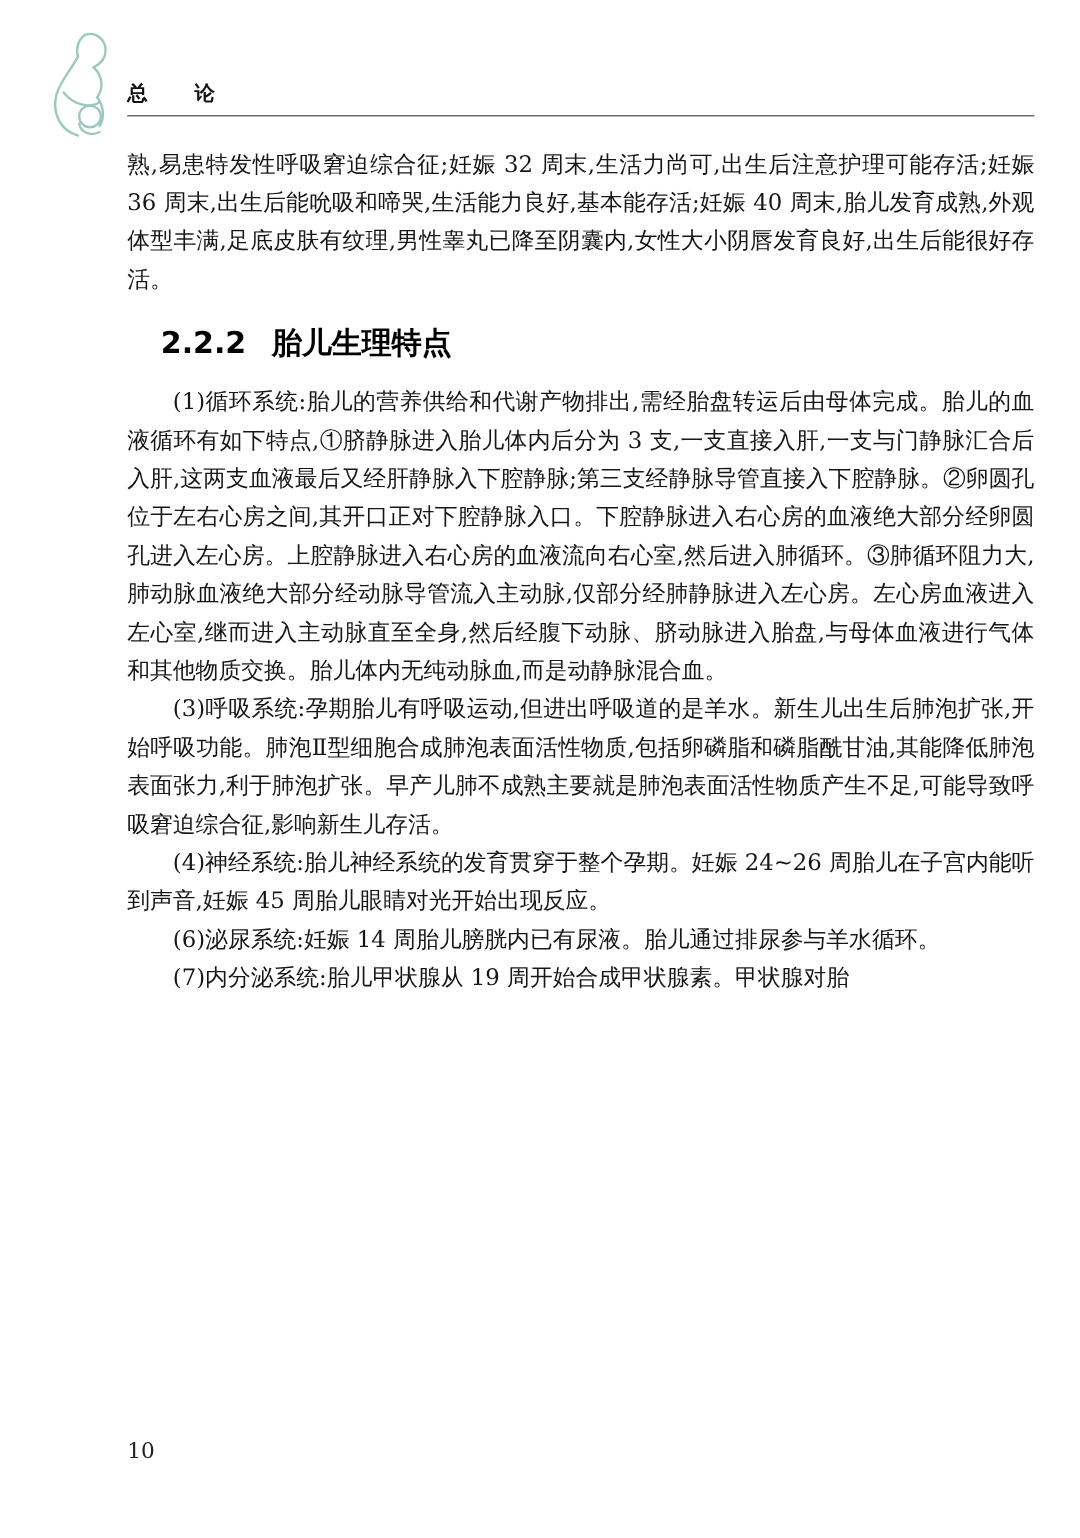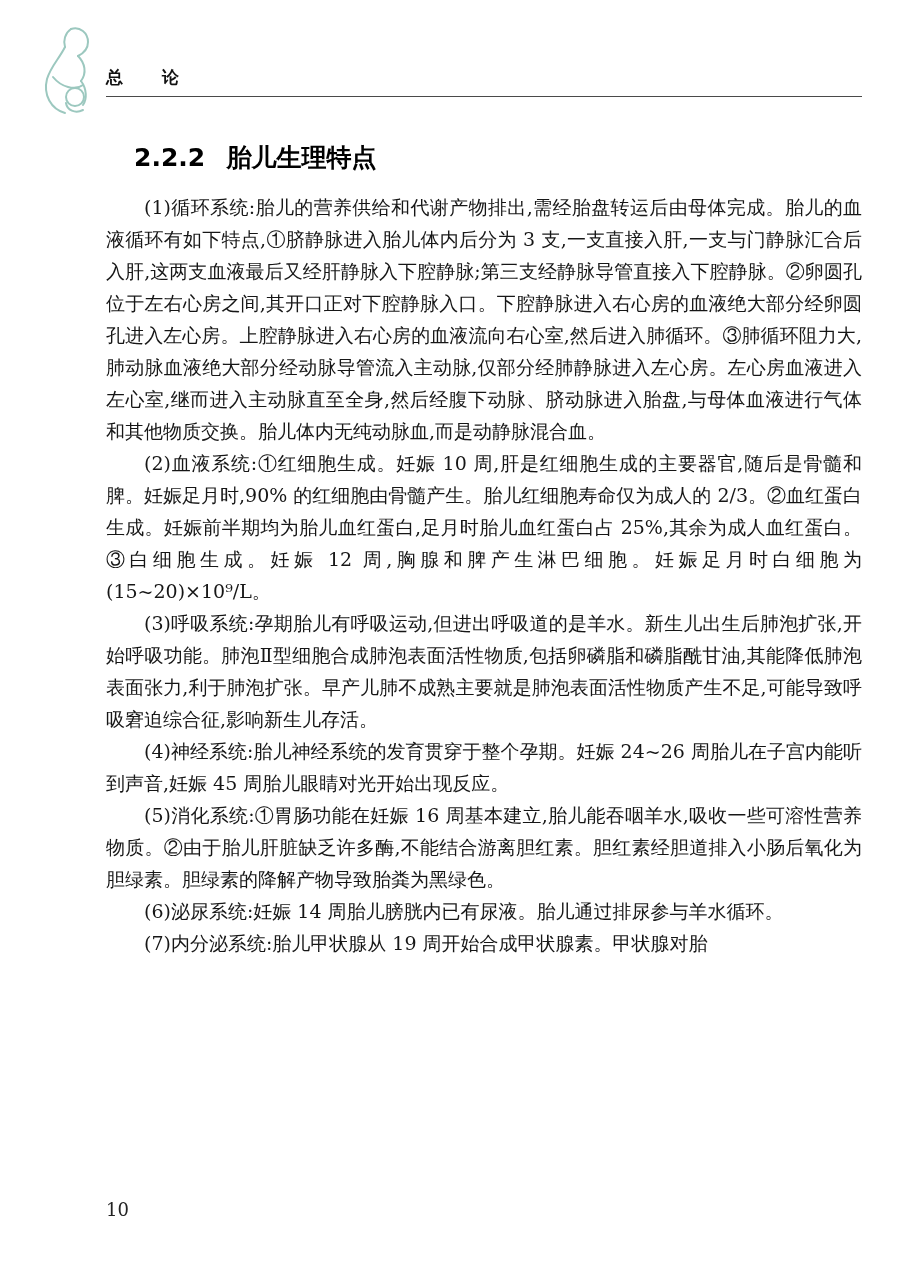--- a/index.html
+++ b/index.html
@@ -74,27 +74,26 @@
         <circle cx="45" cy="73" r="9"></circle>
         <path d="M36 79 C37 86 45 90 53 86"></path>
         <path d="M51 57 C57 65 57 75 53 81"></path>
       </g>
     </svg>
   </div>
   <div class="running-head">总论</div>
   <div class="header-rule"></div>
 
   <div class="content">
+    <p class="para no-indent">熟,易患特发性呼吸窘迫综合征;妊娠 32 周末,生活力尚可,出生后注意护理可能存活;妊娠 36 周末,出生后能吮吸和啼哭,生活能力良好,基本能存活;妊娠 40 周末,胎儿发育成熟,外观体型丰满,足底皮肤有纹理,男性睾丸已降至阴囊内,女性大小阴唇发育良好,出生后能很好存活。</p>
 
     <h2 class="section-heading"><span class="h-num">2.2.2</span><span class="h-title">胎儿生理特点</span></h2>
 
     <p class="para">(1)循环系统:胎儿的营养供给和代谢产物排出,需经胎盘转运后由母体完成。胎儿的血液循环有如下特点,①脐静脉进入胎儿体内后分为 3 支,一支直接入肝,一支与门静脉汇合后入肝,这两支血液最后又经肝静脉入下腔静脉;第三支经静脉导管直接入下腔静脉。②卵圆孔位于左右心房之间,其开口正对下腔静脉入口。下腔静脉进入右心房的血液绝大部分经卵圆孔进入左心房。上腔静脉进入右心房的血液流向右心室,然后进入肺循环。③肺循环阻力大,肺动脉血液绝大部分经动脉导管流入主动脉,仅部分经肺静脉进入左心房。左心房血液进入左心室,继而进入主动脉直至全身,然后经腹下动脉、脐动脉进入胎盘,与母体血液进行气体和其他物质交换。胎儿体内无纯动脉血,而是动静脉混合血。</p>
-    <p class="para">(2)血液系统:①红细胞生成。妊娠 10 周,肝是红细胞生成的主要器官,随后是骨髓和脾。妊娠足月时,90% 的红细胞由骨髓产生。胎儿红细胞寿命仅为成人的 2/3。②血红蛋白生成。妊娠前半期均为胎儿血红蛋白,足月时胎儿血红蛋白占 25%,其余为成人血红蛋白。③白细胞生成。妊娠 12 周,胸腺和脾产生淋巴细胞。妊娠足月时白细胞为(15~20)×10⁹/L。</p>
     <p class="para">(3)呼吸系统:孕期胎儿有呼吸运动,但进出呼吸道的是羊水。新生儿出生后肺泡扩张,开始呼吸功能。肺泡Ⅱ型细胞合成肺泡表面活性物质,包括卵磷脂和磷脂酰甘油,其能降低肺泡表面张力,利于肺泡扩张。早产儿肺不成熟主要就是肺泡表面活性物质产生不足,可能导致呼吸窘迫综合征,影响新生儿存活。</p>
     <p class="para">(4)神经系统:胎儿神经系统的发育贯穿于整个孕期。妊娠 24~26 周胎儿在子宫内能听到声音,妊娠 45 周胎儿眼睛对光开始出现反应。</p>
-    <p class="para">(5)消化系统:①胃肠功能在妊娠 16 周基本建立,胎儿能吞咽羊水,吸收一些可溶性营养物质。②由于胎儿肝脏缺乏许多酶,不能结合游离胆红素。胆红素经胆道排入小肠后氧化为胆绿素。胆绿素的降解产物导致胎粪为黑绿色。</p>
     <p class="para">(6)泌尿系统:妊娠 14 周胎儿膀胱内已有尿液。胎儿通过排尿参与羊水循环。</p>
     <p class="para">(7)内分泌系统:胎儿甲状腺从 19 周开始合成甲状腺素。甲状腺对胎</p>
   </div>
 
   <div class="page-number">10</div>
 
 </div>
 
 </body></html>

